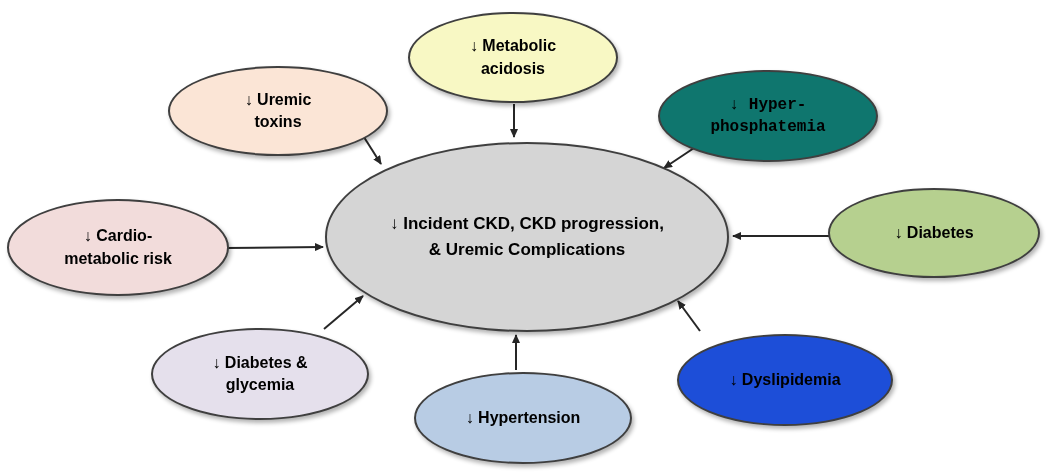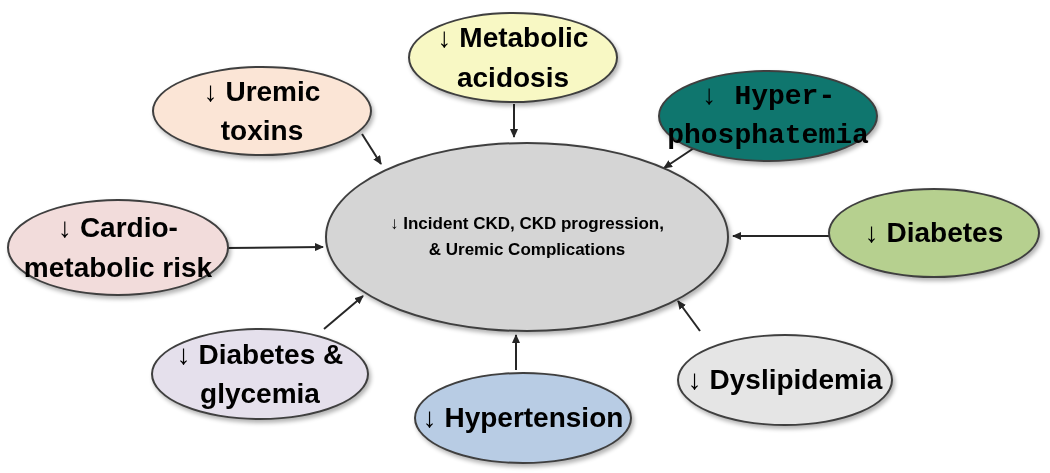--- a/index.html
+++ b/index.html
@@ -33,32 +33,32 @@
     display: flex;
     align-items: center;
     justify-content: center;
     text-align: center;
     box-shadow: 2px 3px 4px rgba(0,0,0,0.30);
   }
   .node .label {
     white-space: pre-line;
     font-weight: bold;
     color: #000000;
-    font-size: 28px;
+    font-size: 16px;
     line-height: 1.4;
     padding: 0 6px;
   }
   .node.center-node .label {
     font-size: 17px;
     line-height: 1.55;
   }
   
   .n-center        { left: 325px; top: 142px; width: 404px; height: 190px; }
   .n-acidosis      { left: 408px; top:  12px; width: 210px; height:  91px; }
-  .n-uremic        { left: 152px; top:  66px; width: 220px; height:  90px; }
+  .n-uremic        { left: 168px; top:  66px; width: 220px; height:  90px; }
   .n-hyperphos     { left: 658px; top:  70px; width: 220px; height:  92px; }
   .n-cardio        { left:   7px; top: 199px; width: 222px; height:  97px; }
   .n-obesity       { left: 828px; top: 188px; width: 212px; height:  90px; }
   .n-diabetes      { left: 151px; top: 328px; width: 218px; height:  92px; }
   .n-hypertension  { left: 414px; top: 372px; width: 218px; height:  92px; }
   .n-dyslipidemia  { left: 677px; top: 334px; width: 216px; height:  92px; }
 </style>
 </head>
 <body>
 
@@ -111,17 +111,17 @@
 
   <div class="node n-diabetes" style="background-color: rgb(229, 224, 236);">
     <span class="label">↓ Diabetes &amp;
 glycemia</span>
   </div>
 
   <div class="node n-hypertension" style="background-color: rgb(184, 204, 228);">
     <span class="label">↓ Hypertension</span>
   </div>
 
-  <div class="node n-dyslipidemia" style="background-color: #e5e5e5;">
+  <div class="node n-dyslipidemia" style="background-color: #1d4ed8;">
     <span class="label">↓ Dyslipidemia</span>
   </div>
 
 </div>
 
 </body></html>

